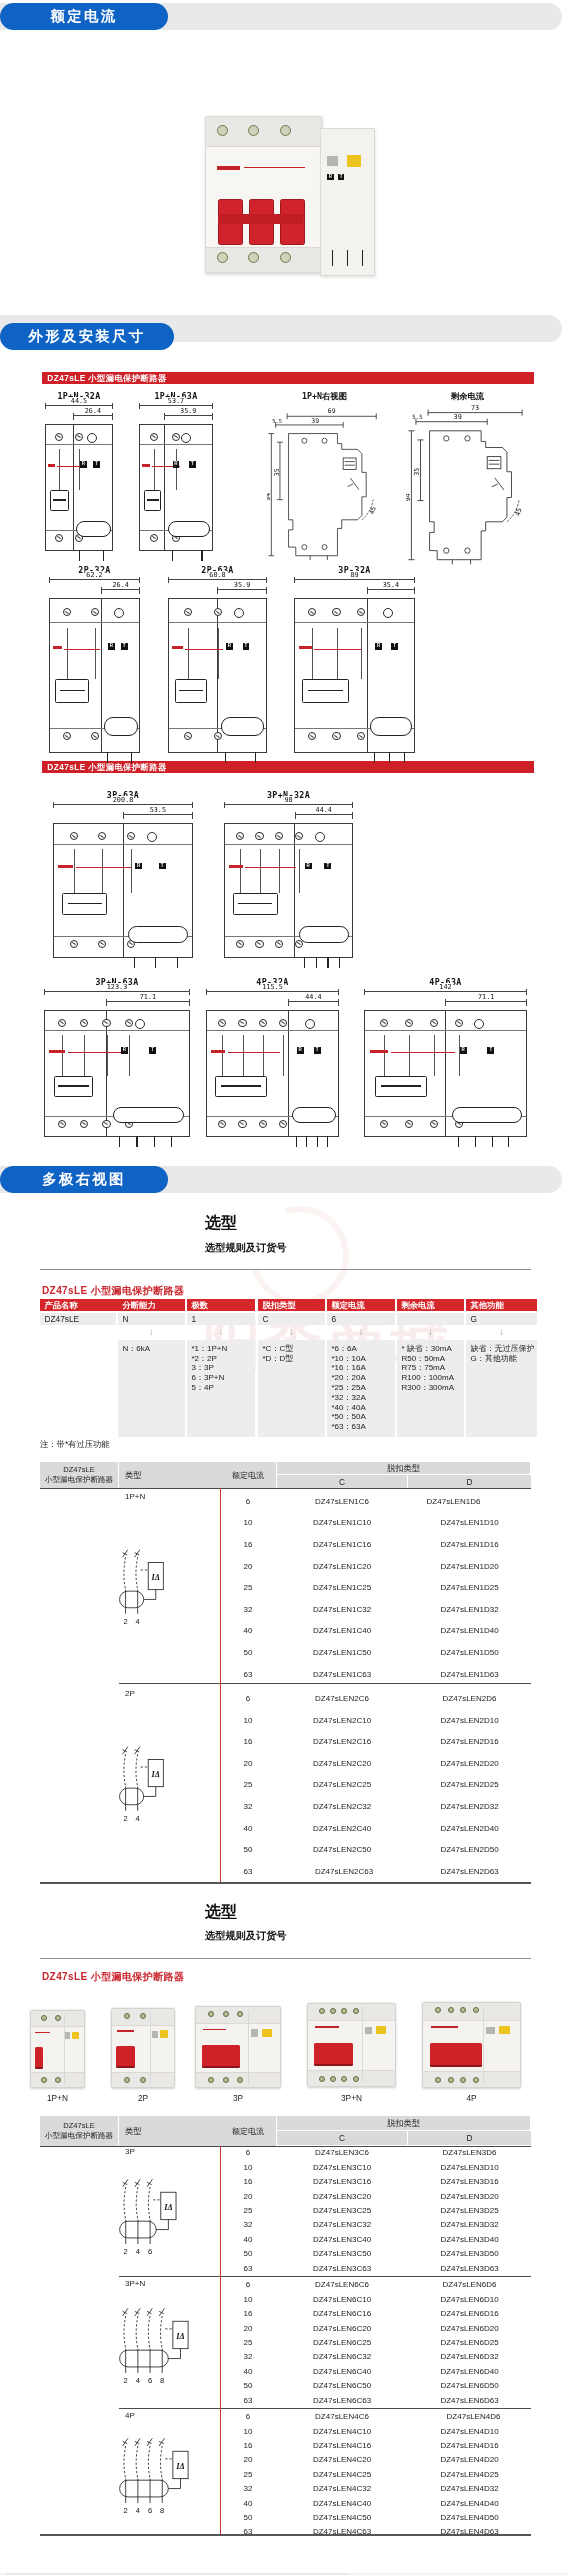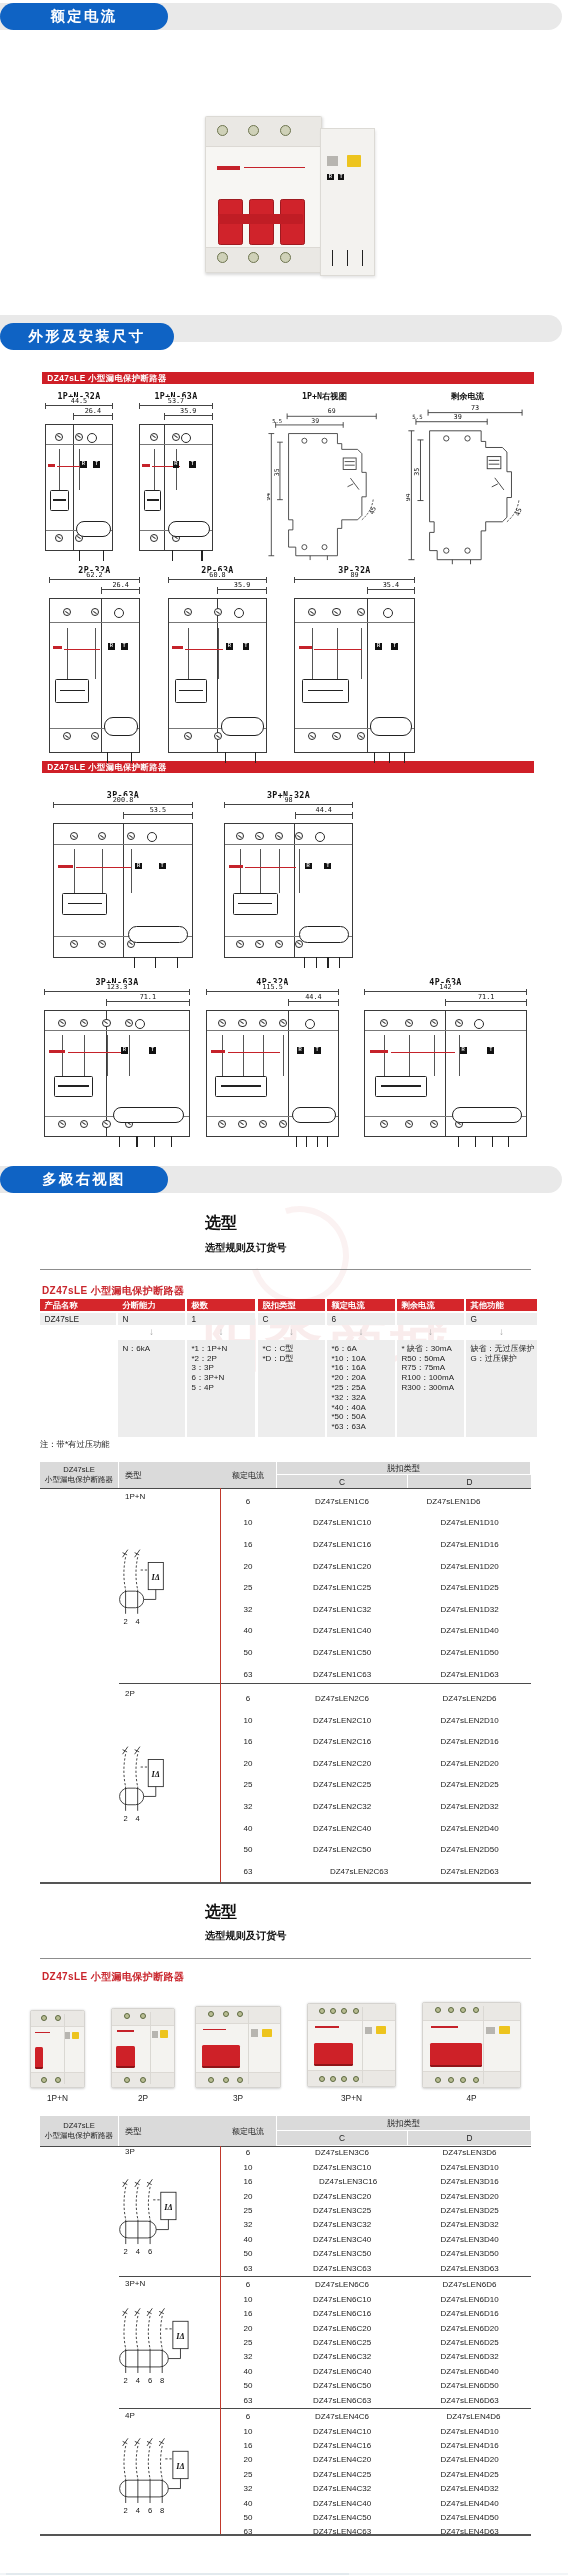--- a/index.html
+++ b/index.html
@@ -610,21 +610,21 @@
         <div>R50：50mA</div>
         <div>R75：75mA</div>
         <div>R100：100mA</div>
         <div>R300：300mA</div>
       </div>
       <div class="rt-h" style="left:466px;width:71px;top:1299px">其他功能</div>
       <div class="rt-v" style="left:466px;width:71px;top:1313px">G</div>
       <div class="rt-a" style="left:466px;width:71px;top:1326px">↓</div>
       <div class="rt-o" style="left:466px;width:71px;top:1340px">
         <div>缺省：无过压保护</div>
-        <div>G：过压保护</div>
+        <div>G：其他功能</div>
       </div>
     </div>
   <div class="rt-note" style="top:1439px">注：带*有过压功能</div>
 
   <div class="ot" id="order-0" style="top:1462px;height:422px">
       <div class="ot-cell" style="left:0;top:0;width:78px;height:26px">
         <div style="font-size:7.6px;line-height:10px">DZ47sLE<br>小型漏电保护断路器</div>
       </div>
       <div class="ot-cell left" style="left:79px;top:0;width:101px;height:26px">类型</div>
       <div class="ot-cell" style="left:180px;top:0;width:56px;height:26px;font-size:8px">额定电流</div>
@@ -732,21 +732,21 @@
         <span style="left:237px;width:130px;line-height:21.6px">DZ47sLEN2C40</span>
         <span style="left:368px;width:123px;line-height:21.6px">DZ47sLEN2D40</span>
       </div>
       <div class="ot-row" style="top:377px;height:21.6px">
         <span style="left:180px;width:56px;line-height:21.6px">50</span>
         <span style="left:237px;width:130px;line-height:21.6px">DZ47sLEN2C50</span>
         <span style="left:368px;width:123px;line-height:21.6px">DZ47sLEN2D50</span>
       </div>
       <div class="ot-row" style="top:399px;height:21.6px">
         <span style="left:180px;width:56px;line-height:21.6px">63</span>
-        <span style="left:254px;width:130px;line-height:21.6px">DZ47sLEN2C63</span>
+        <span style="left:239px;width:130px;line-height:21.6px">DZ47sLEN2C63</span>
         <span style="left:368px;width:123px;line-height:21.6px">DZ47sLEN2D63</span>
       </div>
       <div class="diag" style="left:72px;top:282px"><svg width="80" height="80" viewBox="0 0 106 105" fill="none" stroke="#222" stroke-width="1.1">
           <path d="M14,13 L21,3"></path>
           <path d="M14,7 L20,10"></path>
           <path d="M18,13 C15,28 15,42 18,56" stroke-dasharray="3 2.5"></path>
           <line x1="18" y1="56" x2="18" y2="88"></line>
           <path d="M30,13 L37,3"></path>
           <path d="M30,7 L36,10"></path>
           <path d="M34,13 C31,28 31,42 34,56" stroke-dasharray="3 2.5"></path>
@@ -867,21 +867,21 @@
         <span style="left:237px;width:130px;line-height:14.4px">DZ47sLEN3C6</span>
         <span style="left:368px;width:123px;line-height:14.4px">DZ47sLEN3D6</span>
       </div>
       <div class="ot-row" style="top:45px;height:14.4px">
         <span style="left:180px;width:56px;line-height:14.4px">10</span>
         <span style="left:237px;width:130px;line-height:14.4px">DZ47sLEN3C10</span>
         <span style="left:368px;width:123px;line-height:14.4px">DZ47sLEN3D10</span>
       </div>
       <div class="ot-row" style="top:59px;height:14.4px">
         <span style="left:180px;width:56px;line-height:14.4px">16</span>
-        <span style="left:243px;width:130px;line-height:14.4px">DZ47sLEN3C16</span>
+        <span style="left:237px;width:130px;line-height:14.4px">DZ47sLEN3C16</span>
         <span style="left:368px;width:123px;line-height:14.4px">DZ47sLEN3D16</span>
       </div>
       <div class="ot-row" style="top:74px;height:14.4px">
         <span style="left:180px;width:56px;line-height:14.4px">20</span>
         <span style="left:237px;width:130px;line-height:14.4px">DZ47sLEN3C20</span>
         <span style="left:368px;width:123px;line-height:14.4px">DZ47sLEN3D20</span>
       </div>
       <div class="ot-row" style="top:88px;height:14.4px">
         <span style="left:180px;width:56px;line-height:14.4px">25</span>
         <span style="left:237px;width:130px;line-height:14.4px">DZ47sLEN3C25</span>

